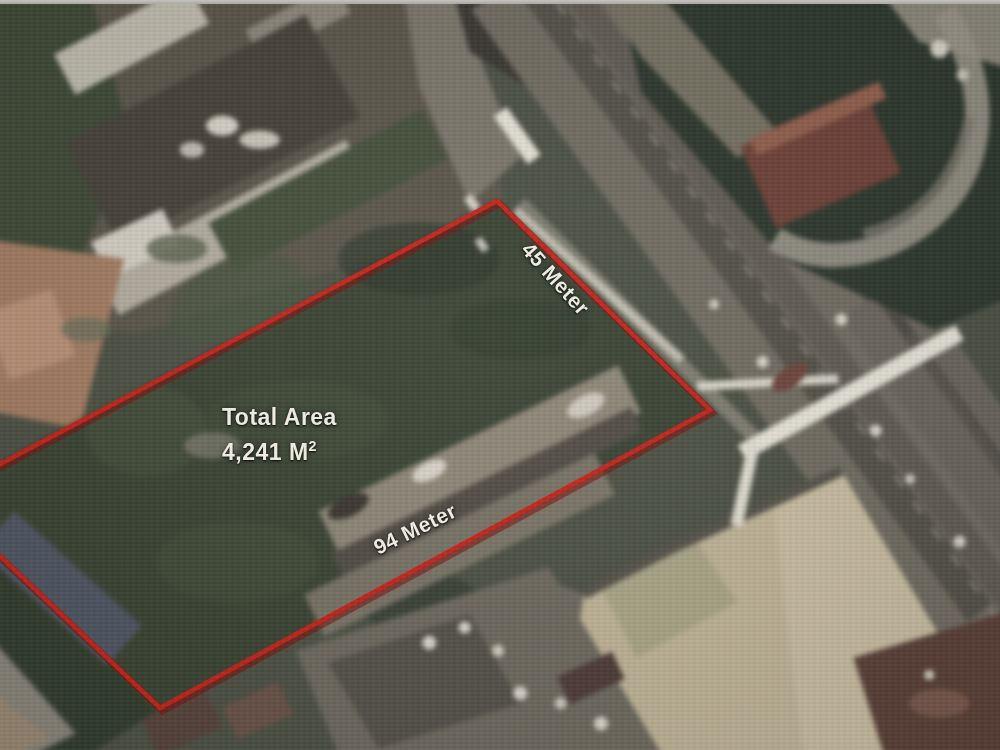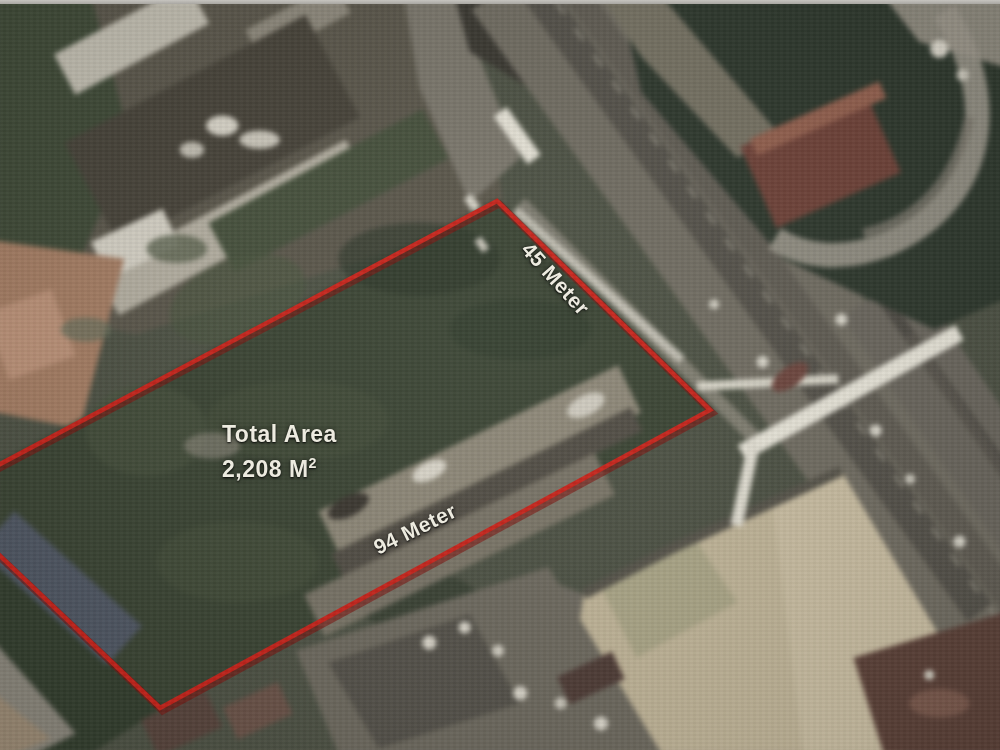--- a/index.html
+++ b/index.html
@@ -20,21 +20,21 @@
     background:
       repeating-linear-gradient(0deg, rgba(255,255,255,0.02) 0 2px, rgba(0,0,0,0.025) 2px 4px),
       repeating-linear-gradient(90deg, rgba(255,255,255,0.015) 0 3px, rgba(0,0,0,0.02) 3px 6px),
       radial-gradient(ellipse at 50% 45%, rgba(255,255,255,0.04) 0%, rgba(0,0,0,0.10) 100%);
   }
   .label{
     position:absolute;z-index:8;color:#edebe0;font-weight:bold;
     text-shadow:0 1px 2px rgba(0,0,0,0.85), 0 0 6px rgba(0,0,0,0.45);
     letter-spacing:0.5px;white-space:nowrap;
   }
-  .area-label{left:222px;top:420px;font-size:23px;line-height:29px;}
+  .area-label{left:222px;top:403px;font-size:23px;line-height:29px;}
   .side-label{font-size:21px;}
   .side-45{left:504px;top:282px;width:130px;transform:rotate(48deg);transform-origin:center;}
   .side-94{left:368px;top:506px;width:140px;transform:rotate(-26deg);transform-origin:center;}
   sup{font-size:0.62em;}
 </style>
 </head>
 <body>
 
 <div class="stage">
 
@@ -164,20 +164,20 @@
   <svg id="overlay" width="1000" height="750" viewBox="0 0 1000 750" aria-hidden="true">
     <polygon points="-62,498 498,202 711,411 161,709" fill="none" stroke="#7d130e" stroke-width="7" opacity="0.6" transform="translate(1.5,2)"></polygon>
     <polygon points="-62,497 497,201 710,410 160,708" fill="none" stroke="#c9231a" stroke-width="4.5" stroke-linejoin="miter"></polygon>
   </svg>
 
   <div class="grain"></div>
   <div class="topbar"></div>
 
   <div class="label area-label">
     <div>Total Area</div>
-    <div><span>2,208 M</span><sup>2</sup></div>
+    <div><span>4,241 M</span><sup>2</sup></div>
   </div>
 
   <div class="label side-label side-45">45 Meter</div>
 
   <div class="label side-label side-94">94 Meter</div>
 
 </div>
 
 </body></html>

